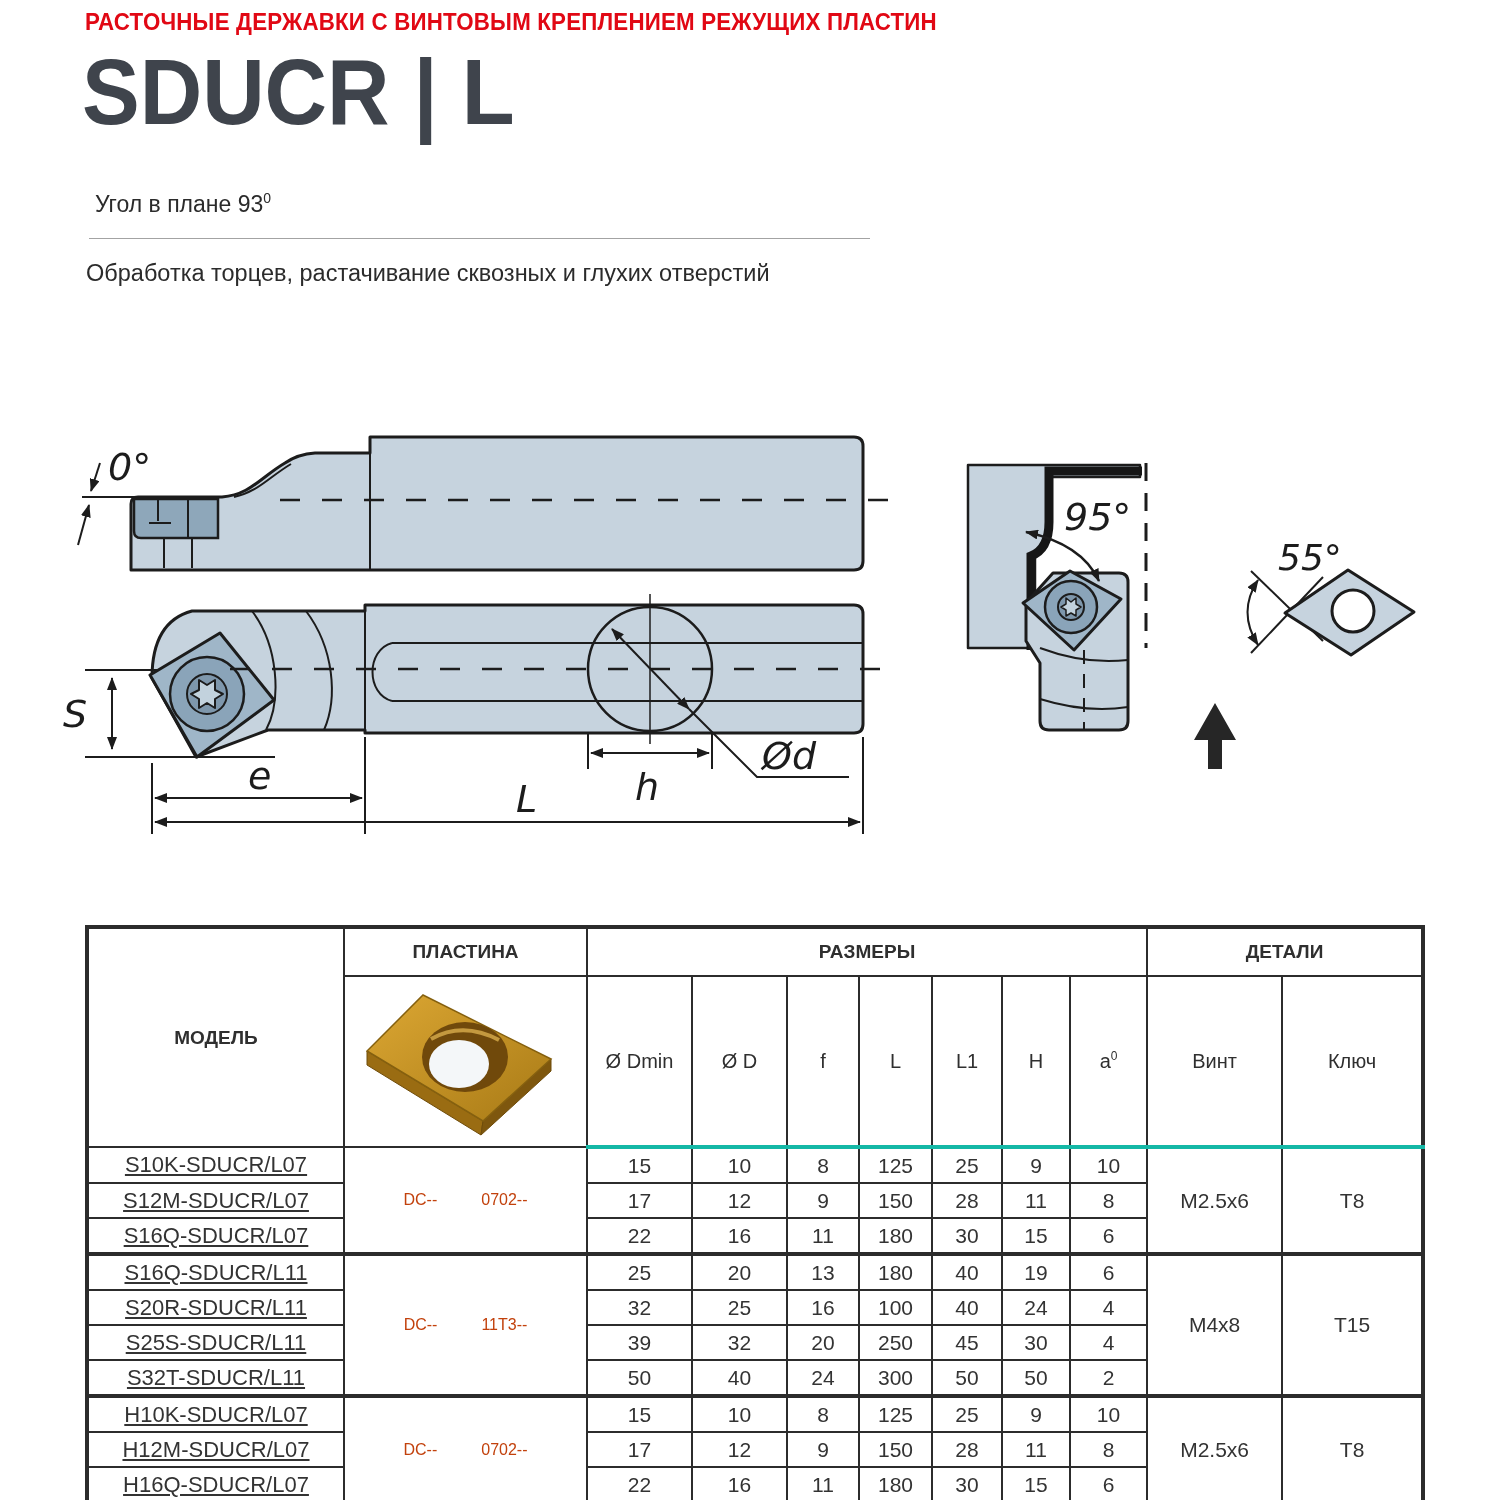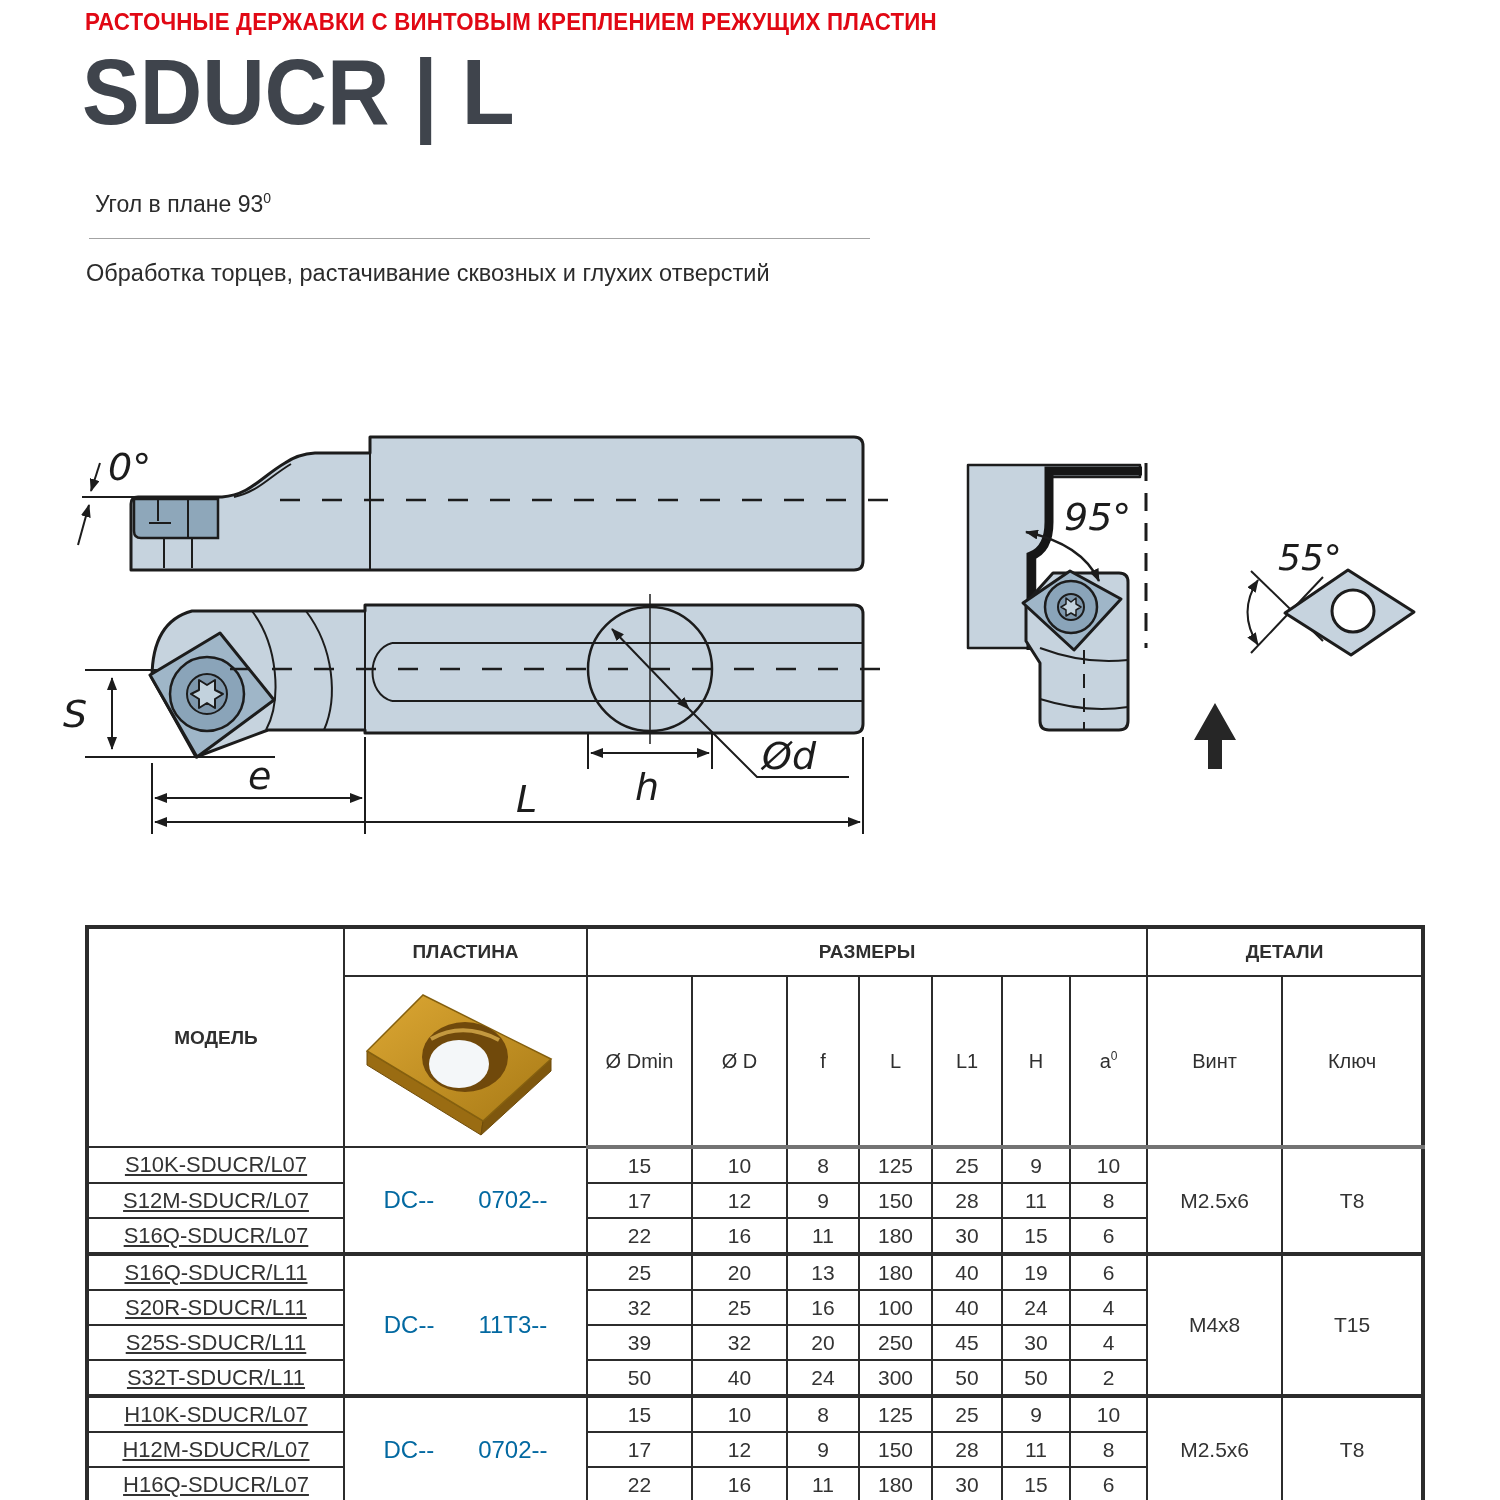--- a/index.html
+++ b/index.html
@@ -29,24 +29,24 @@
     position:absolute;left:85px;top:925px;width:1337px;
     border-collapse:collapse;table-layout:fixed;
     border:4px solid #2c2c2c;font-family:"Liberation Sans", sans-serif;color:#333;
   }
   table.spec th, table.spec td{border:2px solid #2c2c2c;text-align:center;vertical-align:middle;padding:0;}
   tr.h1 th{height:46px;font-size:19px;font-weight:bold;color:#2f2f2f;}
   tr.h2 th{height:82px;}
   tr.h3 th{height:88px;font-size:20px;font-weight:normal;color:#2f2f2f;}
   tr.h3 th sup{font-size:12px;}
   th.model-h{font-size:19px;font-weight:bold;}
-  tr.h3 th{border-bottom:4px solid #737373;}
+  tr.h3 th{border-bottom:4px solid #14b8a6;}
   tbody td{height:33px;font-size:21px;}
   td.model-cell{font-size:22px;text-decoration:underline;}
-  td.plate-code{font-size:24px;color:#0369a1;margin-left:12px;}
+  td.plate-code{font-size:16px;color:#c2410c;margin-left:12px;}
   td.plate-code .gap{display:inline-block;width:44px;}
   td.screw-cell, td.key-cell{font-size:21px;}
   tr.group-start td{border-top:4px solid #2c2c2c;}
 </style>
 </head>
 <body>
 
 <div class="kicker">РАСТОЧНЫЕ ДЕРЖАВКИ С ВИНТОВЫМ КРЕПЛЕНИЕМ РЕЖУЩИХ ПЛАСТИН</div>
 <h1 class="title">SDUCR | L</h1>
 <div class="subtitle">

